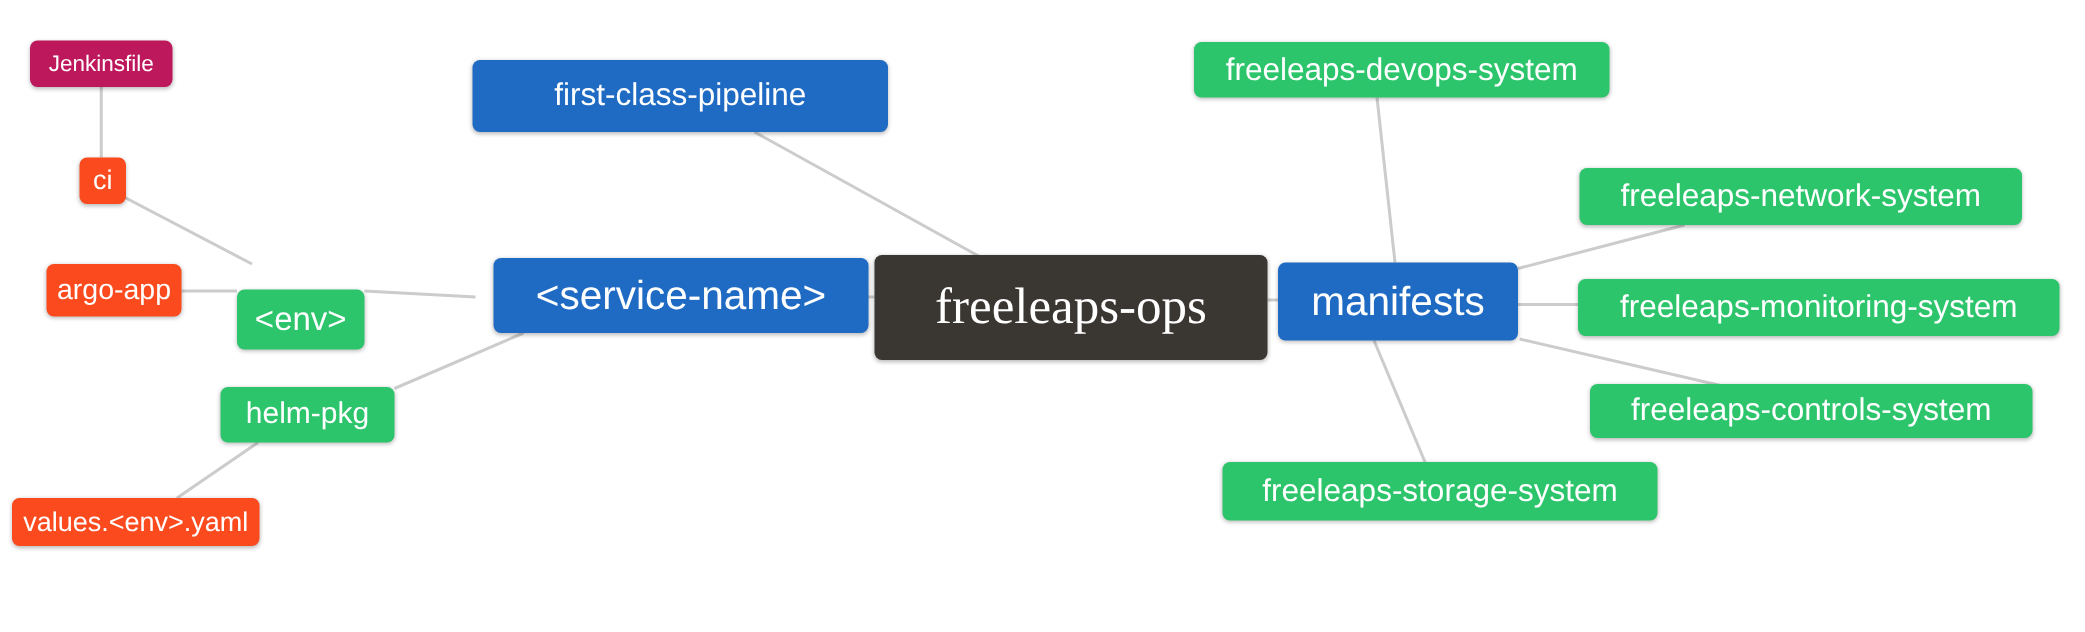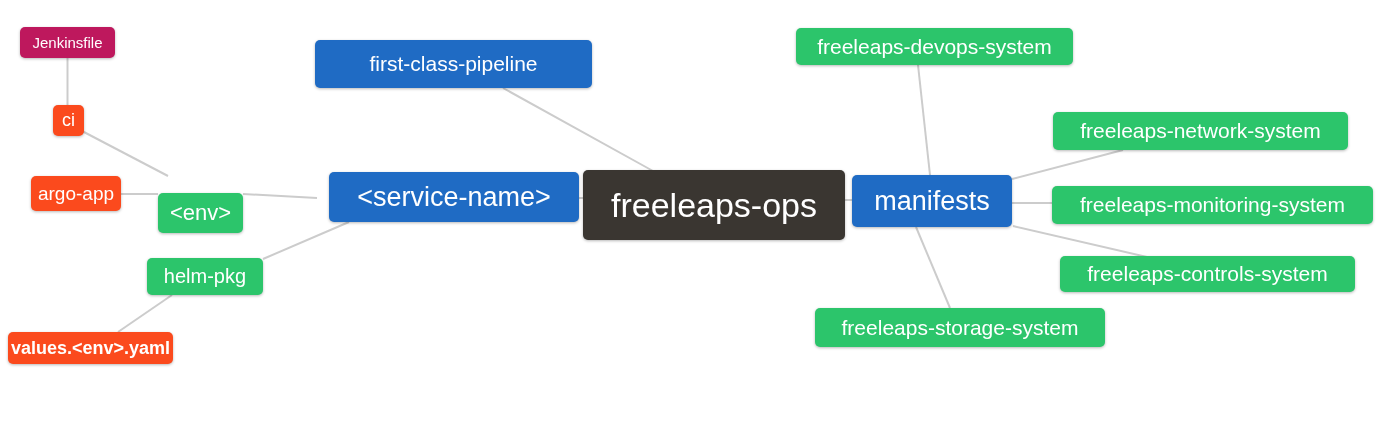--- a/index.html
+++ b/index.html
@@ -62,27 +62,27 @@
   <div class="node node-red" style="left:53px;  top:105px; width:31px;  height:31px; font-size:18px;">ci</div>
 
   <div class="node node-red" style="left:31px;  top:176px; width:90px;  height:35px; font-size:19px;">argo-app</div>
 
   <div class="node node-green" style="left:158px; top:173px; width:85px;  height:40px; font-size:22px;margin-top:20px;">&lt;env&gt;</div>
 
   <div class="node node-blue" style="left:315px; top:40px;  width:277px; height:48px; font-size:21px;">first-class-pipeline</div>
 
   <div class="node node-blue" style="left:317px; top:172px; width:250px; height:50px; font-size:27px;margin-left:12px;">&lt;service-name&gt;</div>
 
-  <div class="node node-root" style="left:583px; top:170px; width:262px; height:70px; font-size:34px;">freeleaps-ops</div>
+  <div class="node node-root" style="left:583px; top:170px; width:262px; height:70px; font-size:34px;font-family:Liberation Serif, serif;">freeleaps-ops</div>
 
   <div class="node node-blue" style="left:852px; top:175px; width:160px; height:52px; font-size:27px;">manifests</div>
 
   <div class="node node-green" style="left:147px; top:258px; width:116px; height:37px; font-size:20px;">helm-pkg</div>
 
-  <div class="node node-red" style="left:8px;   top:332px; width:165px; height:32px; font-size:18px;font-weight:bold;">values.&lt;env&gt;.yaml</div>
+  <div class="node node-red" style="left:8px;   top:332px; width:165px; height:32px; font-size:18px;">values.&lt;env&gt;.yaml</div>
 
   <div class="node node-green" style="left:796px; top:28px;  width:277px; height:37px; font-size:21px;">freeleaps-devops-system</div>
 
   <div class="node node-green" style="left:1053px;top:112px; width:295px; height:38px; font-size:21px;">freeleaps-network-system</div>
 
   <div class="node node-green" style="left:1052px;top:186px; width:321px; height:38px; font-size:21px;">freeleaps-monitoring-system</div>
 
   <div class="node node-green" style="left:1060px;top:256px; width:295px; height:36px; font-size:21px;">freeleaps-controls-system</div>
 
   <div class="node node-green" style="left:815px; top:308px; width:290px; height:39px; font-size:21px;">freeleaps-storage-system</div>

